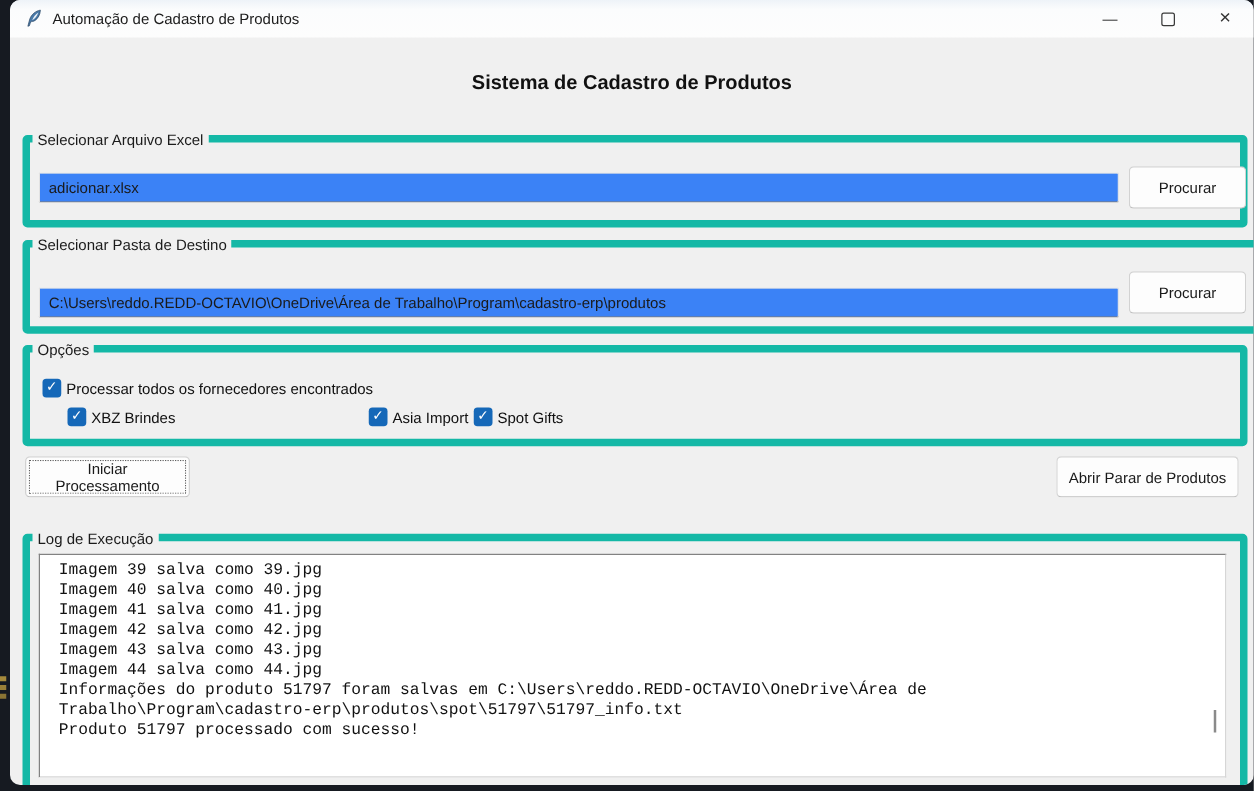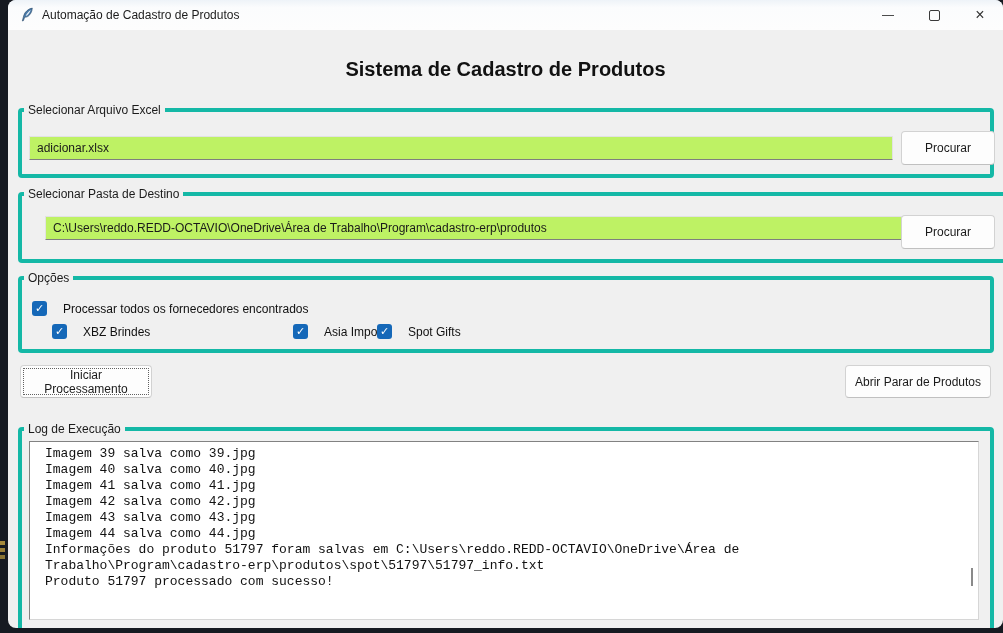--- a/index.html
+++ b/index.html
@@ -28,59 +28,59 @@
     display:flex;align-items:center;justify-content:center;
     color:#333;cursor:default;
   }
   .win-btn.min{right:92px;font-size:12px;}
   .win-btn.max{right:46px;}
   .win-btn.close{right:0;font-size:16px;}
   .max-square{width:9px;height:9px;border:1px solid #3a3a3a;border-radius:2px;display:block;}
   
   .heading{
     position:absolute;left:0;right:0;top:58px;text-align:center;
-    font-size:20px;font-weight:bold;color:#111;
+    font-size:16px;font-weight:bold;color:#111;
   }
   
   .frame{
-    position:absolute;border:4px solid #14b8a6;border-radius:4px;
+    position:absolute;border:6px solid #14b8a6;border-radius:4px;
   }
   .frame-label{
     position:absolute;top:-9px;left:2px;padding:0 4px;background:#f0f0f0;
     font-size:12px;line-height:15px;color:#1b1b1b;white-space:nowrap;
   }
   .frame-excel{left:10px;top:108px;width:968px;height:62px;}
   .frame-dest {left:10px;top:192px;width:968px;height:63px;padding-left:14px;}
   .frame-opts {left:10px;top:276px;width:968px;height:69px;}
   .frame-log  {left:10px;top:427px;width:968px;height:197px;}
   
   .entry{
     position:absolute;box-sizing:border-box;height:24px;width:864px;left:7px;
-    background:#bef264;border:1px solid #e2e2e2;border-bottom:1px solid #7f7f7f;
+    background:#3b82f6;border:1px solid #e2e2e2;border-bottom:1px solid #7f7f7f;
     font-family:"Liberation Sans",sans-serif;font-size:12px;color:#1a1a1a;
     padding:0 0 0 7px;outline:none;border-radius:1px;
   }
   
   .btn{
     position:absolute;box-sizing:border-box;height:34px;
     background:#fdfdfd;border:1px solid #d2d2d2;border-bottom-color:#c0c0c0;
     border-radius:4px;font-family:"Liberation Sans",sans-serif;
     font-size:12px;color:#1a1a1a;text-align:center;cursor:default;
   }
   .btn.browse{left:879px;width:94px;}
   .btn.focused{outline:1px dotted #606060;outline-offset:-4px;}
   .btn.disabled{color:#a6a6a6;background:#fbfbfb;border-color:#e0e0e0;}
   
   .cb{position:absolute;display:flex;align-items:center;cursor:default;}
   .cb-box{
     width:15px;height:15px;border-radius:3px;background:#1568b8;
     display:flex;align-items:center;justify-content:center;flex:none;
   }
   .cb-box i{font-style:normal;color:#fff;font-size:11px;line-height:11px;}
-  .cb-label{margin-left:16px;font-size:12px;color:#101010;white-space:nowrap;}
+  .cb-label{margin-left:4px;font-size:12px;color:#101010;white-space:nowrap;}
   
   .log-area{
     position:absolute;left:7px;top:10px;width:950px;height:179px;box-sizing:border-box;
     background:#fff;
     border:1px solid #d6d6d6;border-top-color:#828282;border-left-color:#828282;
     overflow:hidden;
   }
   .log-area pre{
     margin:0;padding:4px 0 0 15px;
     font-family:"Liberation Mono",monospace;font-size:13px;line-height:16px;color:#111;
@@ -120,21 +120,21 @@
   <div class="heading">Sistema de Cadastro de Produtos</div>
 
   <div class="frame frame-excel">
     <span class="frame-label">Selecionar Arquivo Excel</span>
     <input class="entry" style="top: 24px;" type="text" value="adicionar.xlsx">
     <button class="btn browse" style="top:19px;">Procurar</button>
   </div>
 
   <div class="frame frame-dest">
     <span class="frame-label">Selecionar Pasta de Destino</span>
-    <input class="entry" style="top: 20px; margin-left: 16px;" type="text" value="C:\Users\reddo.REDD-OCTAVIO\OneDrive\Área de Trabalho\Program\cadastro-erp\produtos">
+    <input class="entry" style="top: 32px;" type="text" value="C:\Users\reddo.REDD-OCTAVIO\OneDrive\Área de Trabalho\Program\cadastro-erp\produtos">
     <button class="btn browse" style="top:19px;">Procurar</button>
   </div>
 
   <div class="frame frame-opts">
     <span class="frame-label">Opções</span>
 
     <div class="cb" style="left:10px;top:21px;">
       <span class="cb-box">
           <i>✓</i>
         </span>

